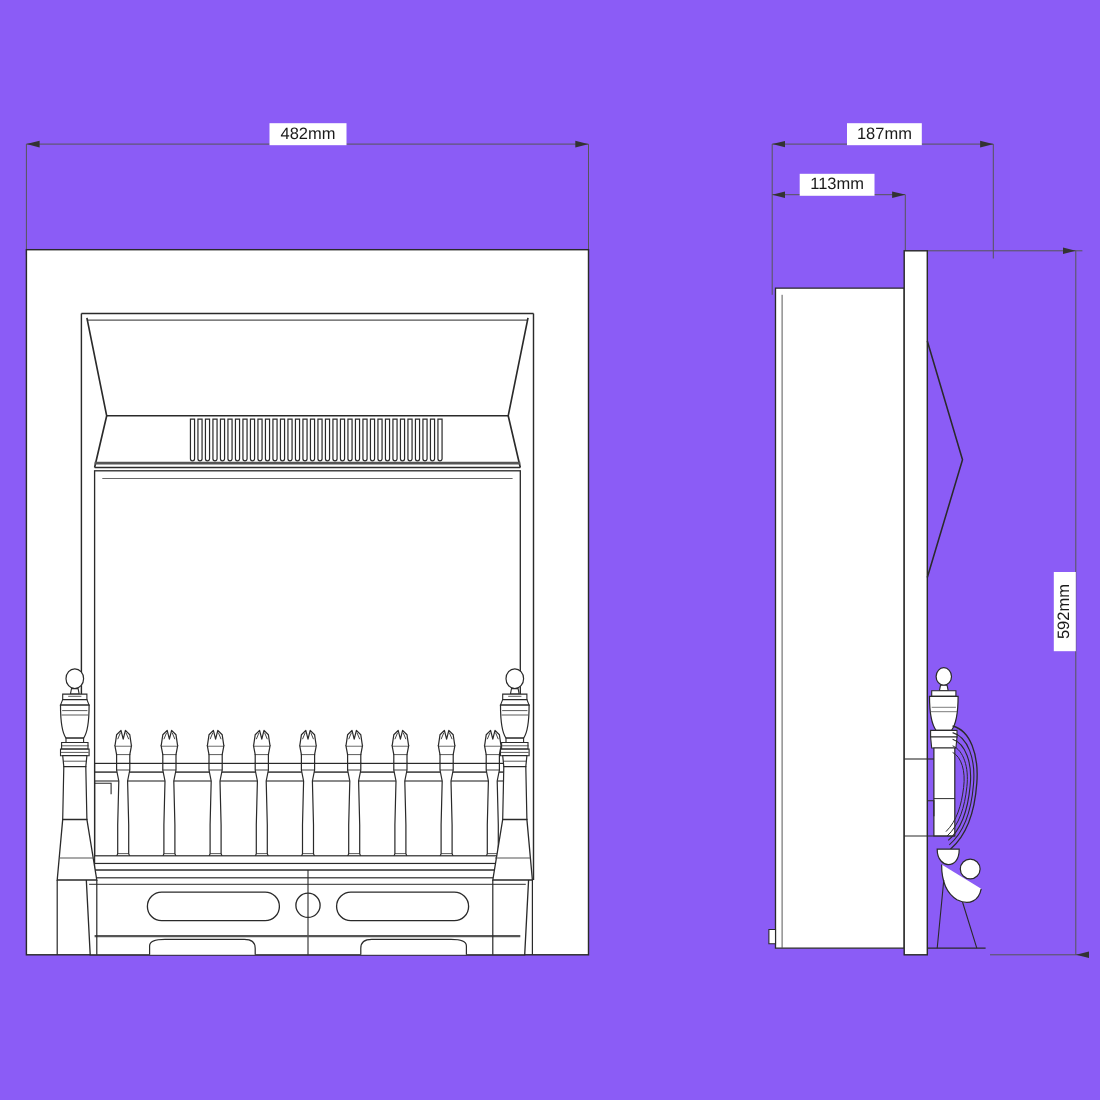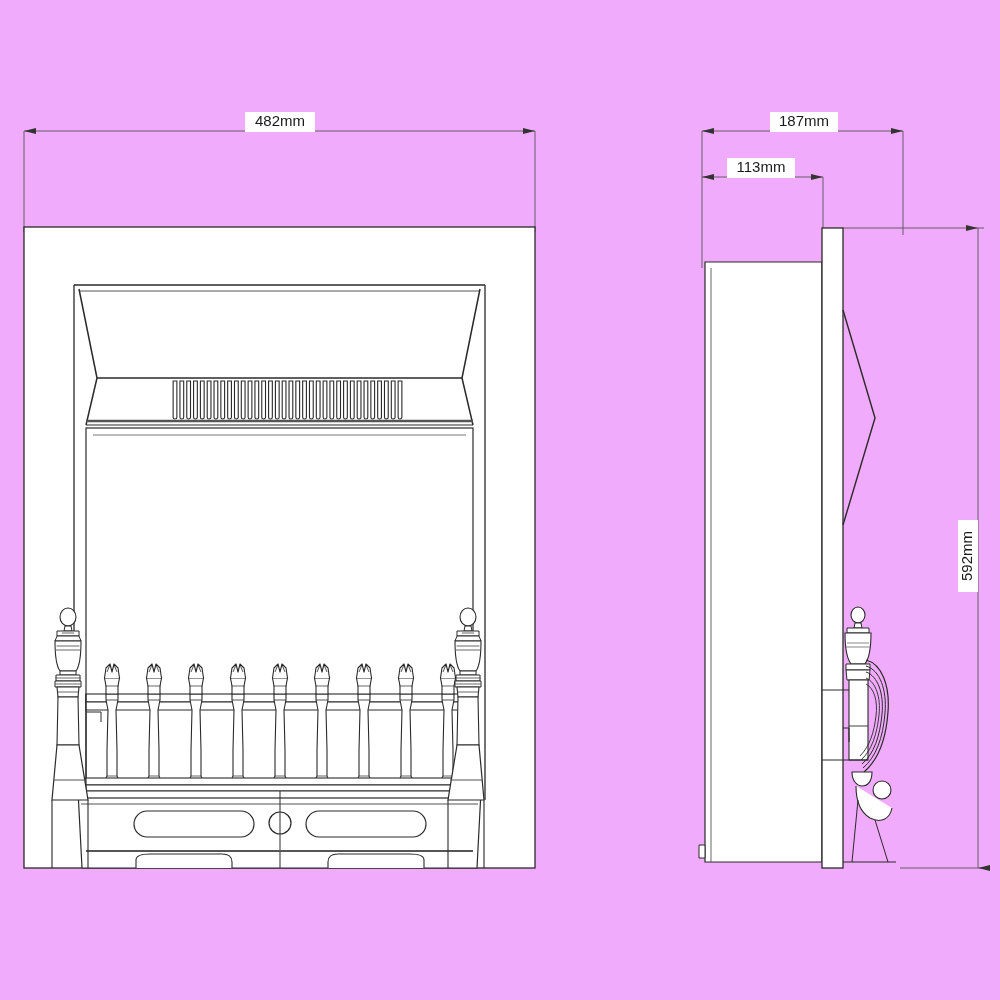--- a/index.html
+++ b/index.html
@@ -11,21 +11,21 @@
   body {
     width: 1000px;
     height: 1000px;
     font-family: "Liberation Sans", sans-serif;
     overflow: hidden;
   }
   #drawing-root {
     position: relative;
     width: 1000px;
     height: 1000px;
-    background: #f0abfc;
+    background: #8b5cf6;
     text-decoration: underline;
   }
   svg.cad {
     position: absolute;
     top: 0;
     left: 0;
     width: 1000px;
     height: 1000px;
     display: block;
   }

